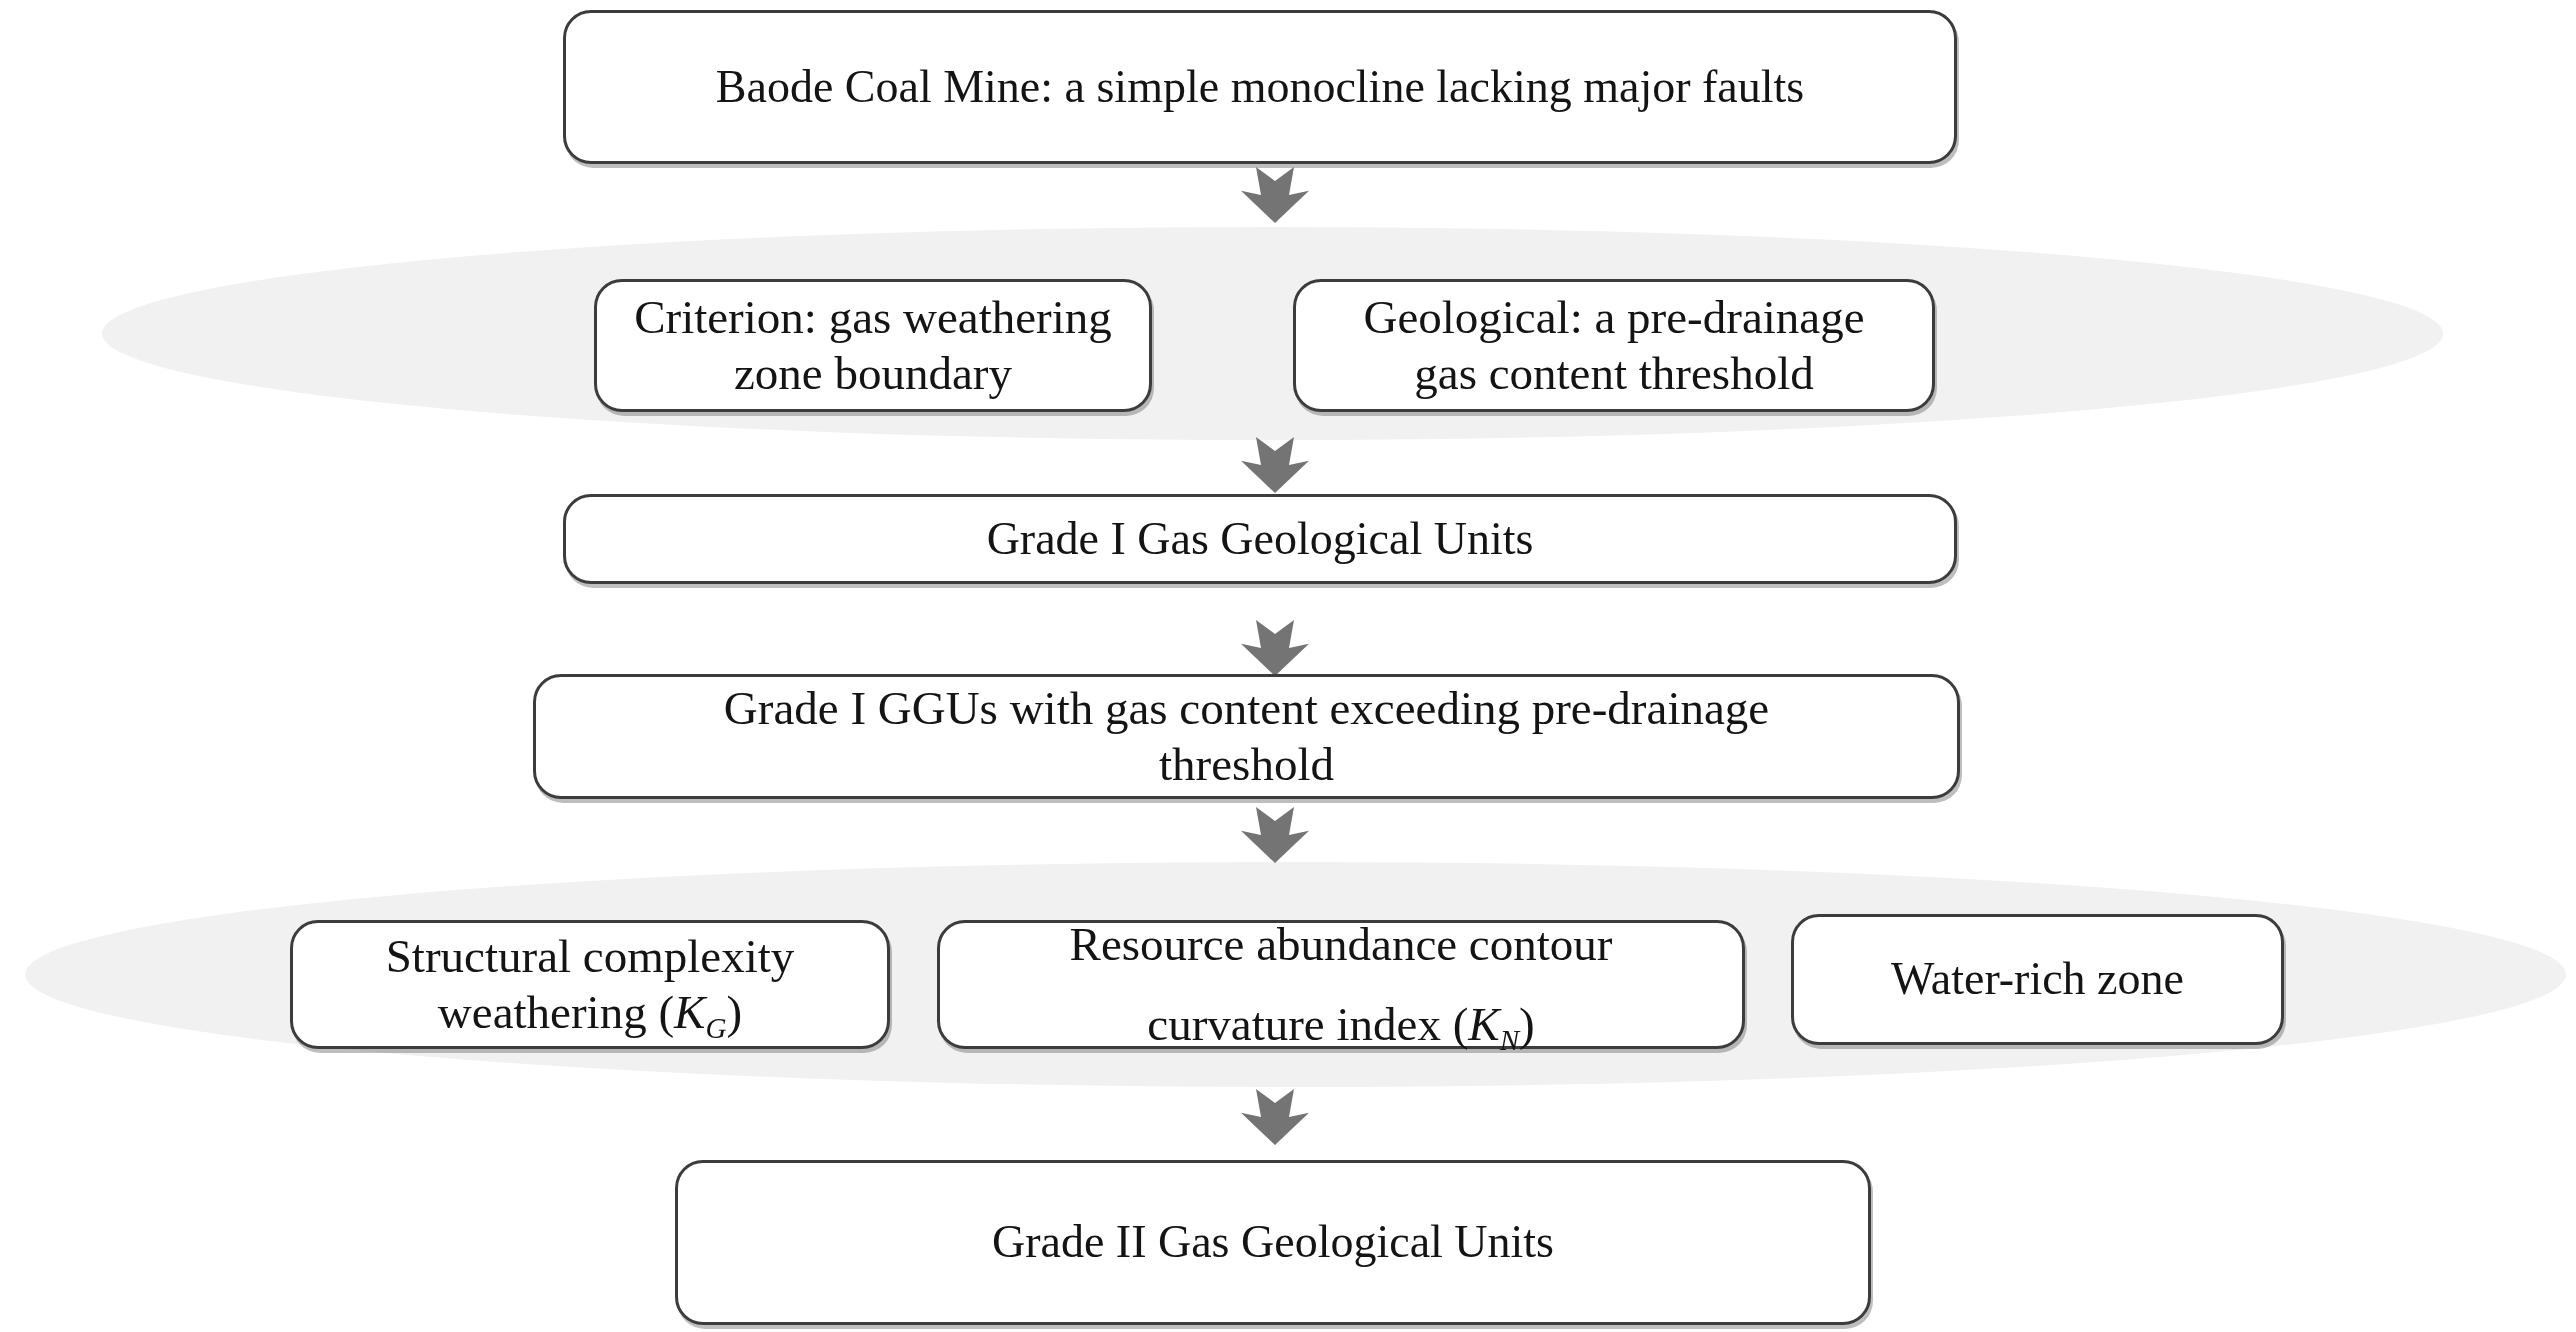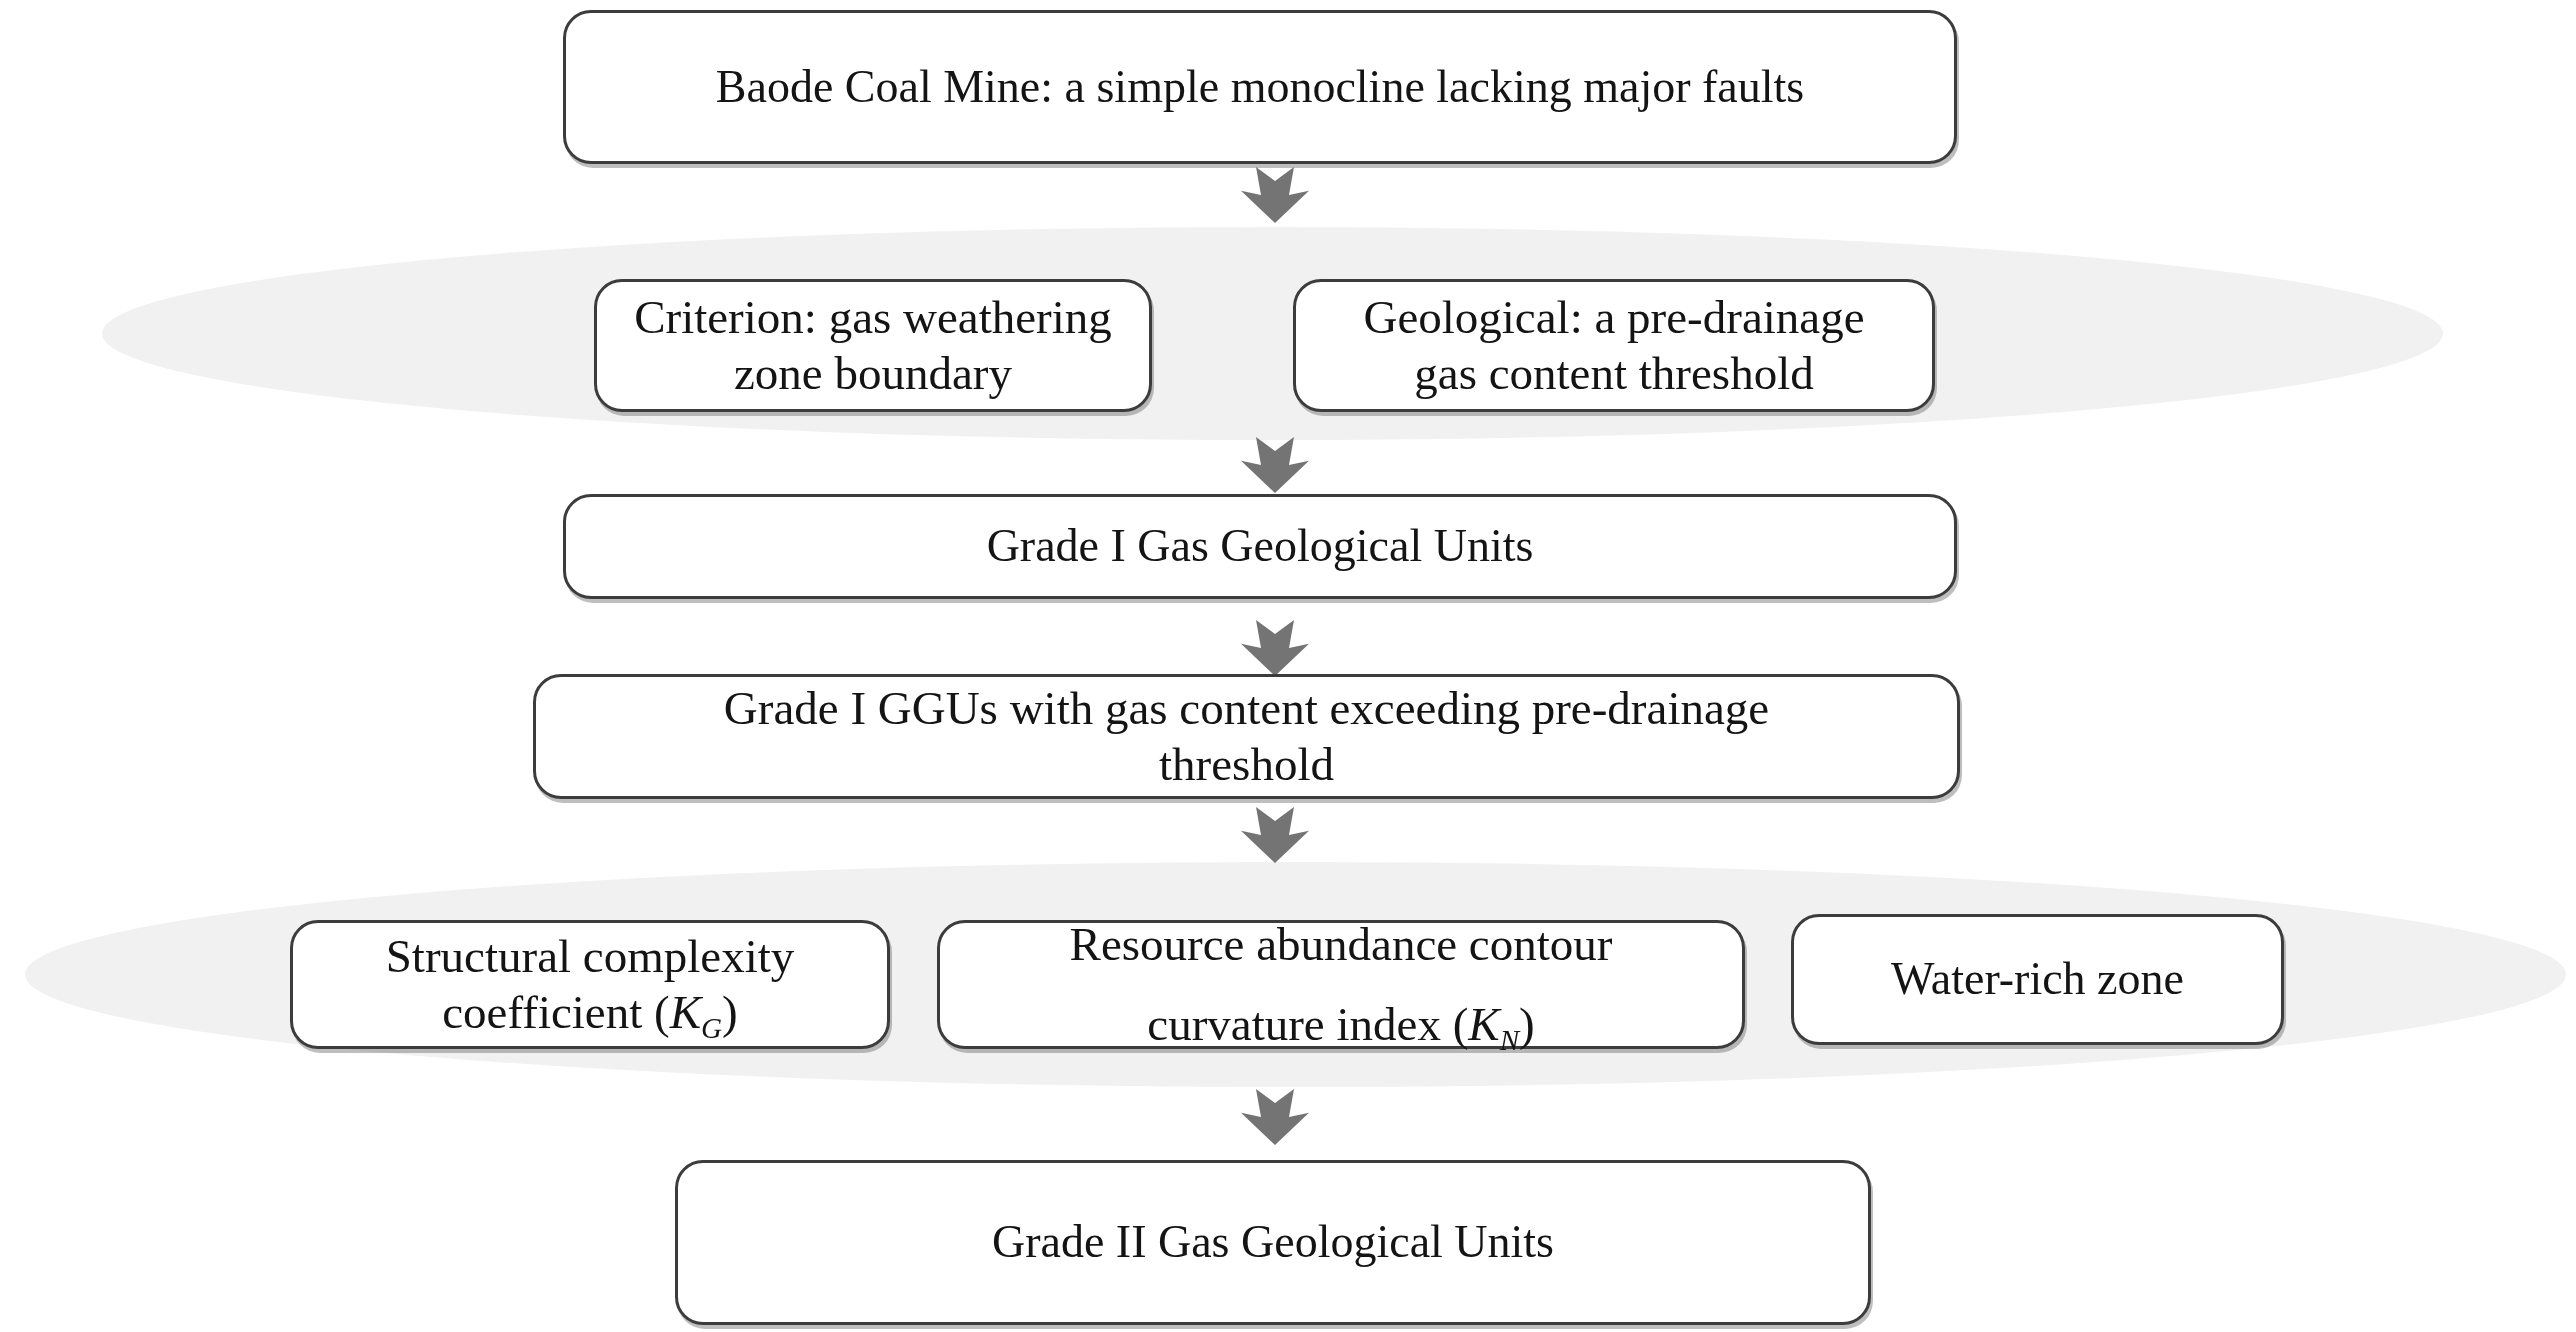--- a/index.html
+++ b/index.html
@@ -76,41 +76,41 @@
 
   <div class="node fs-multi" style="left:1293px; top:279px; width:642px; height:133px;">
     <div>Geological: a pre-drainage</div>
     <div>gas content threshold</div>
   </div>
 
   <svg class="arrow" style="left:1239px; top:437px;" viewBox="0 0 72 52" preserveAspectRatio="none">
     <polygon points="17,0 36,13 55,0 50,26 70,22 36,52 2,22 22,26"></polygon>
   </svg>
 
-  <div class="node fs-single" style="left:563px; top:494px; width:1394px; height:105px;">
+  <div class="node fs-single" style="left:563px; top:494px; width:1394px; height:90px;">
     <div>Grade I Gas Geological Units</div>
   </div>
 
   <svg class="arrow" style="left:1239px; top:620px;" viewBox="0 0 72 52" preserveAspectRatio="none">
     <polygon points="17,0 36,13 55,0 50,26 70,22 36,52 2,22 22,26"></polygon>
   </svg>
 
   <div class="node fs-multi" style="left:533px; top:674px; width:1427px; height:125px;">
     <div>Grade I GGUs with gas content exceeding pre-drainage</div>
     <div>threshold</div>
   </div>
 
   <svg class="arrow" style="left:1239px; top:807px;" viewBox="0 0 72 52" preserveAspectRatio="none">
     <polygon points="17,0 36,13 55,0 50,26 70,22 36,52 2,22 22,26"></polygon>
   </svg>
 
   <div class="node fs-multi" style="left:290px; top:920px; width:600px; height:129px;">
     <div>Structural complexity</div>
     <div>
-      <span>coefficient (</span><span class="sym">K</span><sub class="sym-sub">G</sub><span>)</span>
+      <span>weathering (</span><span class="sym">K</span><sub class="sym-sub">G</sub><span>)</span>
     </div>
   </div>
 
   <div class="node fs-multi" style="left:937px; top:920px; width:808px; height:129px;gap:25px;">
     <div>Resource abundance contour</div>
     <div>
       <span>curvature index (</span><span class="sym">K</span><sub class="sym-sub">N</sub><span>)</span>
     </div>
   </div>
 

